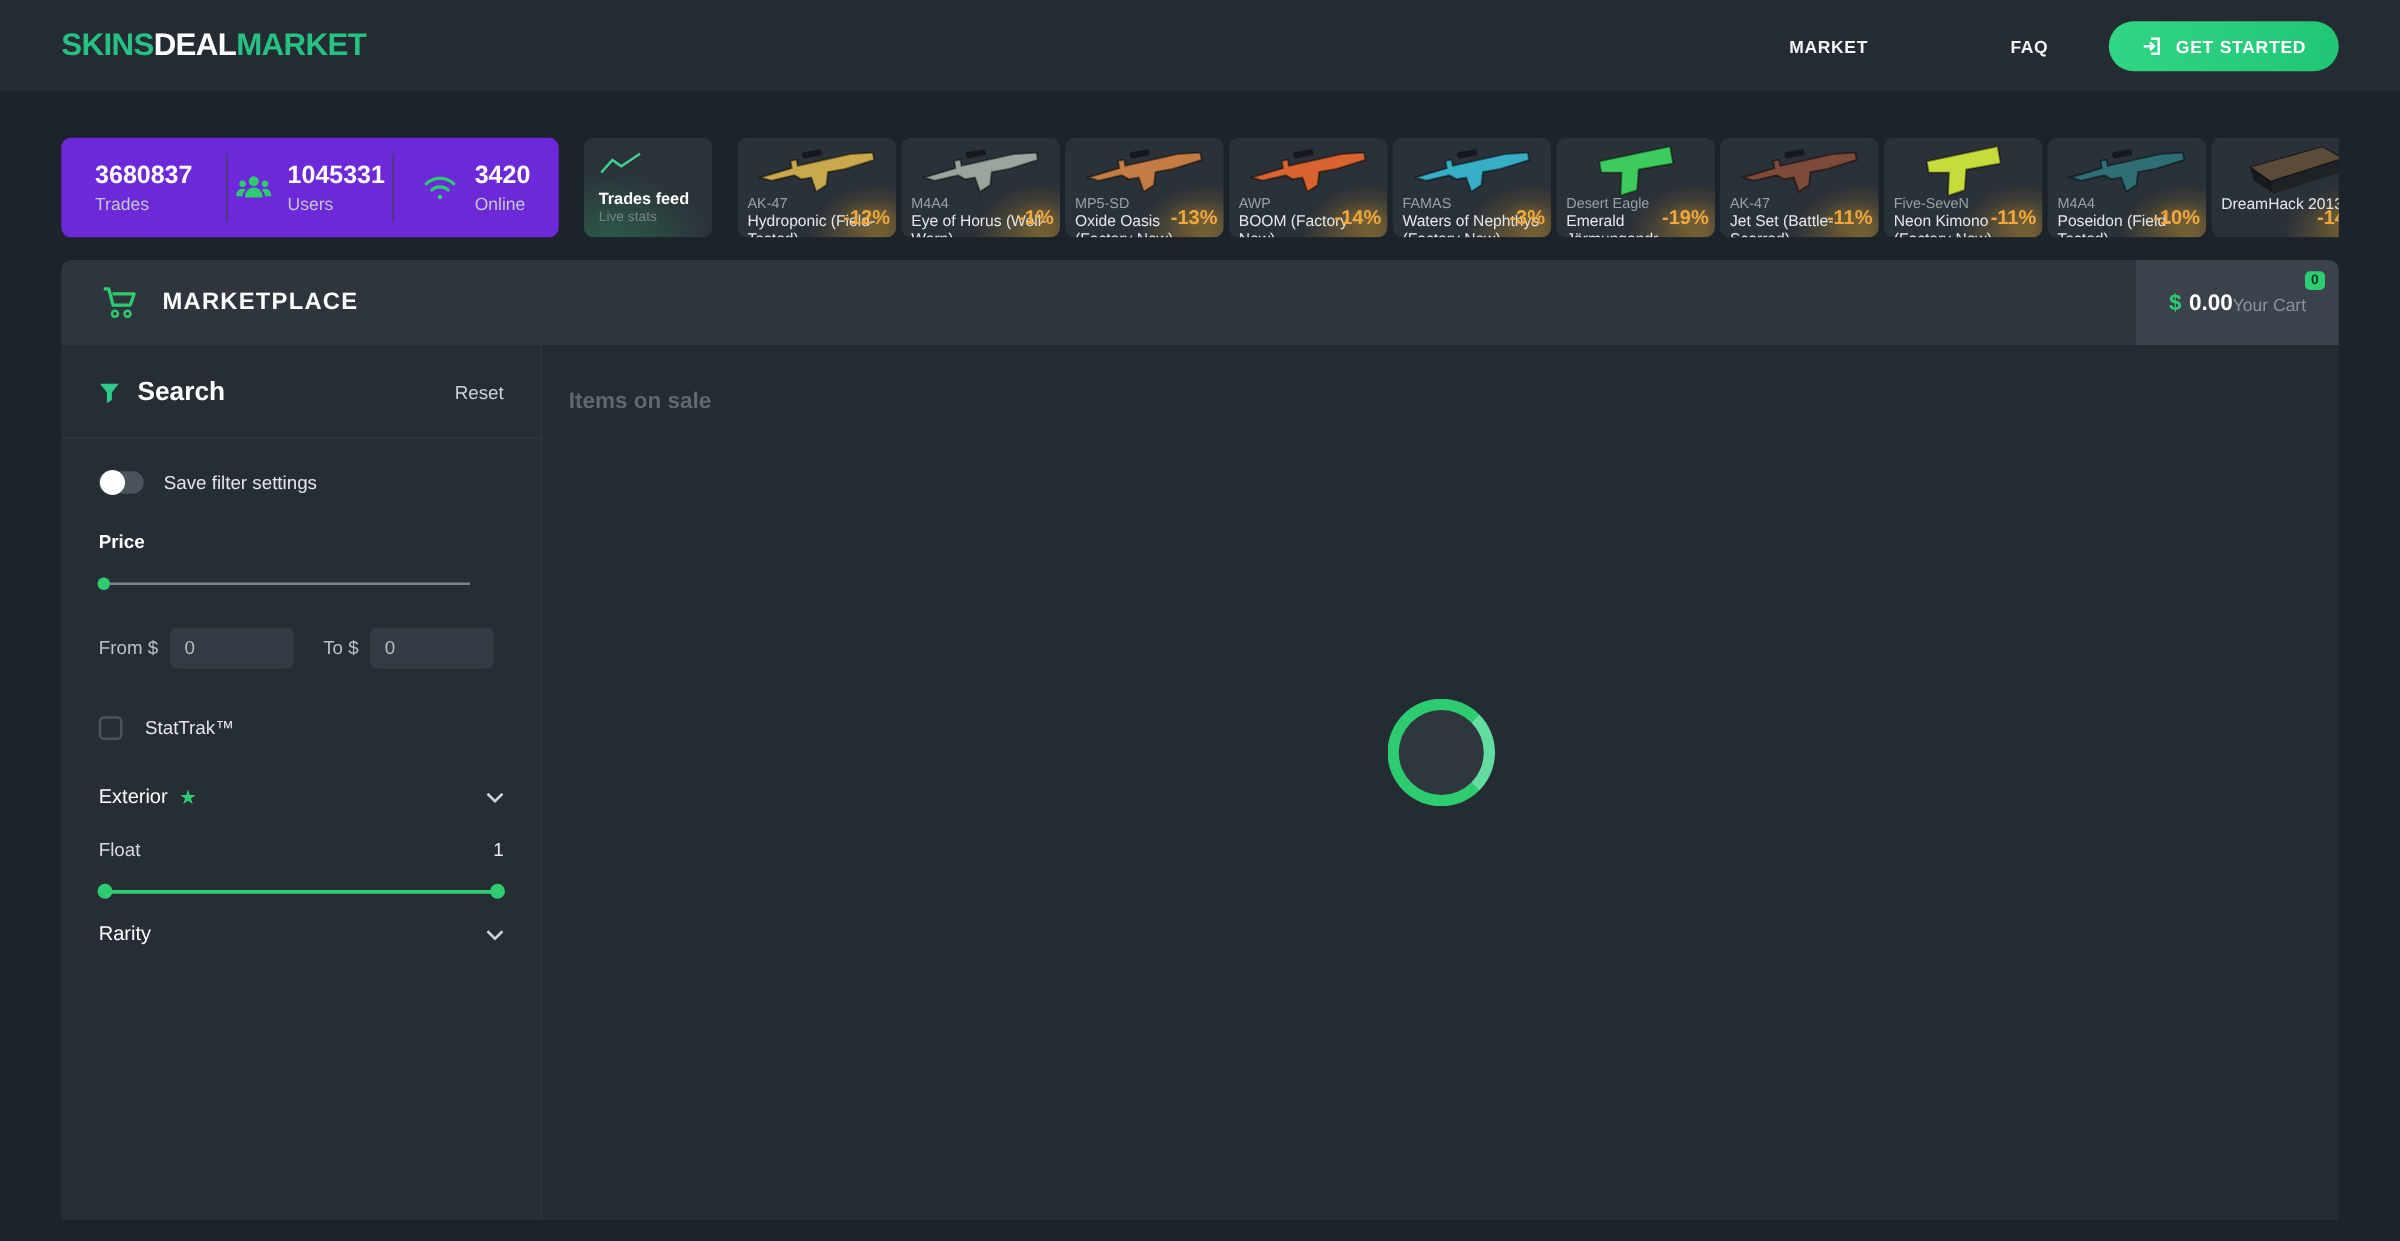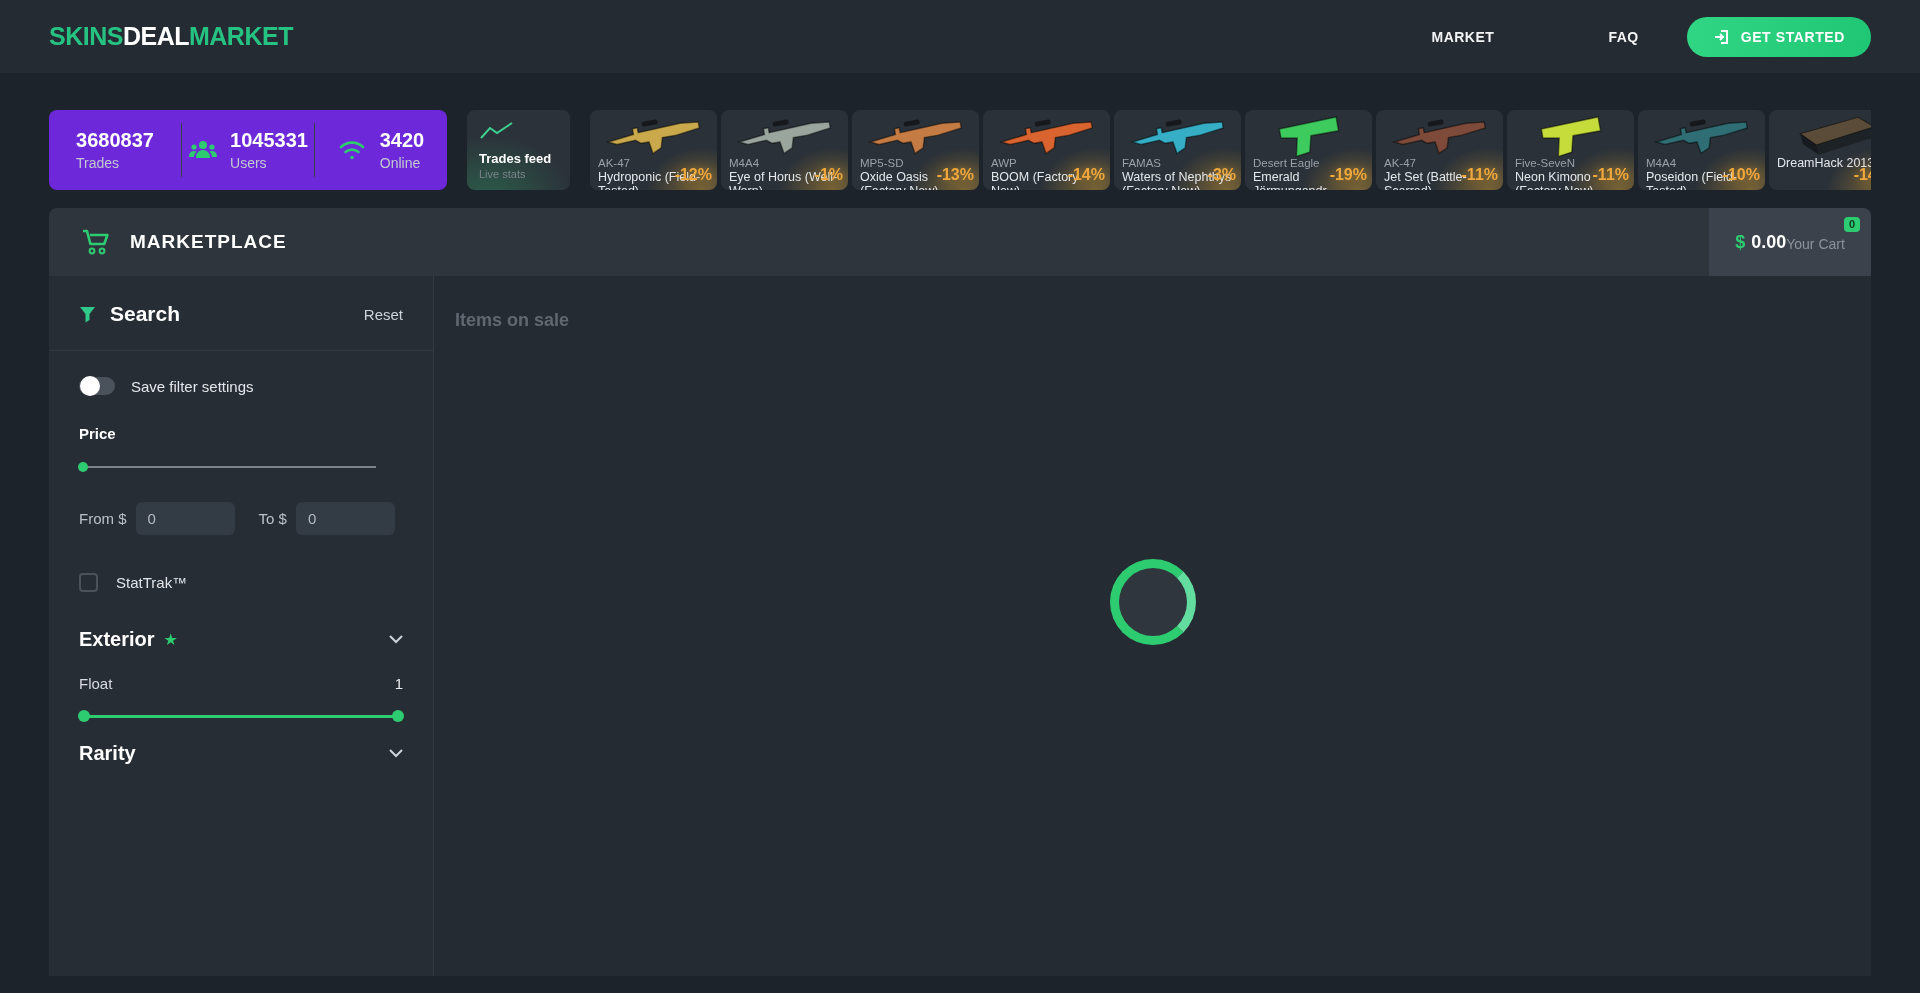--- a/index.html
+++ b/index.html
@@ -79,21 +79,21 @@
   .ri-label { font-size:15px; color:#bac1c8; margin-right:9px; }
   .ri-input { width:99px; height:33px; background:#333b44; border:none; border-radius:6px; color:#b3bac1;
     font-size:15px; padding:0 12px; font-family:inherit; }
   .ri-gap { width:24px; }
 
   .check-row { margin-top:38px; display:flex; align-items:center; gap:18px; cursor:pointer; }
   .checkbox { width:19px; height:19px; border:2px solid #4a525b; border-radius:4px; background:transparent; }
   .check-label { font-size:15px; color:#e2e6ea; }
 
   .collapse-row { margin-top:36px; display:flex; align-items:center; cursor:pointer; }
-  .collapse-title { font-size:20px; font-weight:bold; color:#fff; }
+  .collapse-title { font-size:16px; font-weight:normal; color:#fff; }
   .star { color:#2ecc71; font-size:16px; margin-left:9px; }
   .chev { margin-left:auto; }
 
   .float-row { margin-top:24px; display:flex; align-items:center; }
   .float-label { font-size:15px; color:#d7dbe0; }
   .float-value { margin-left:auto; font-size:15px; color:#e8ecef; }
   .float-slider { margin-top:18px; position:relative; height:12px; }
   .float-slider .track { position:absolute; top:5px; left:0; right:0; height:3px; background:#2ecc71; border-radius:2px; }
   .float-slider .h1,.float-slider .h2 { position:absolute; top:0; width:12px; height:12px; border-radius:50%; background:#2ecc71; cursor:pointer; }
   .float-slider .h1 { left:-1px; } .float-slider .h2 { right:-1px; }

